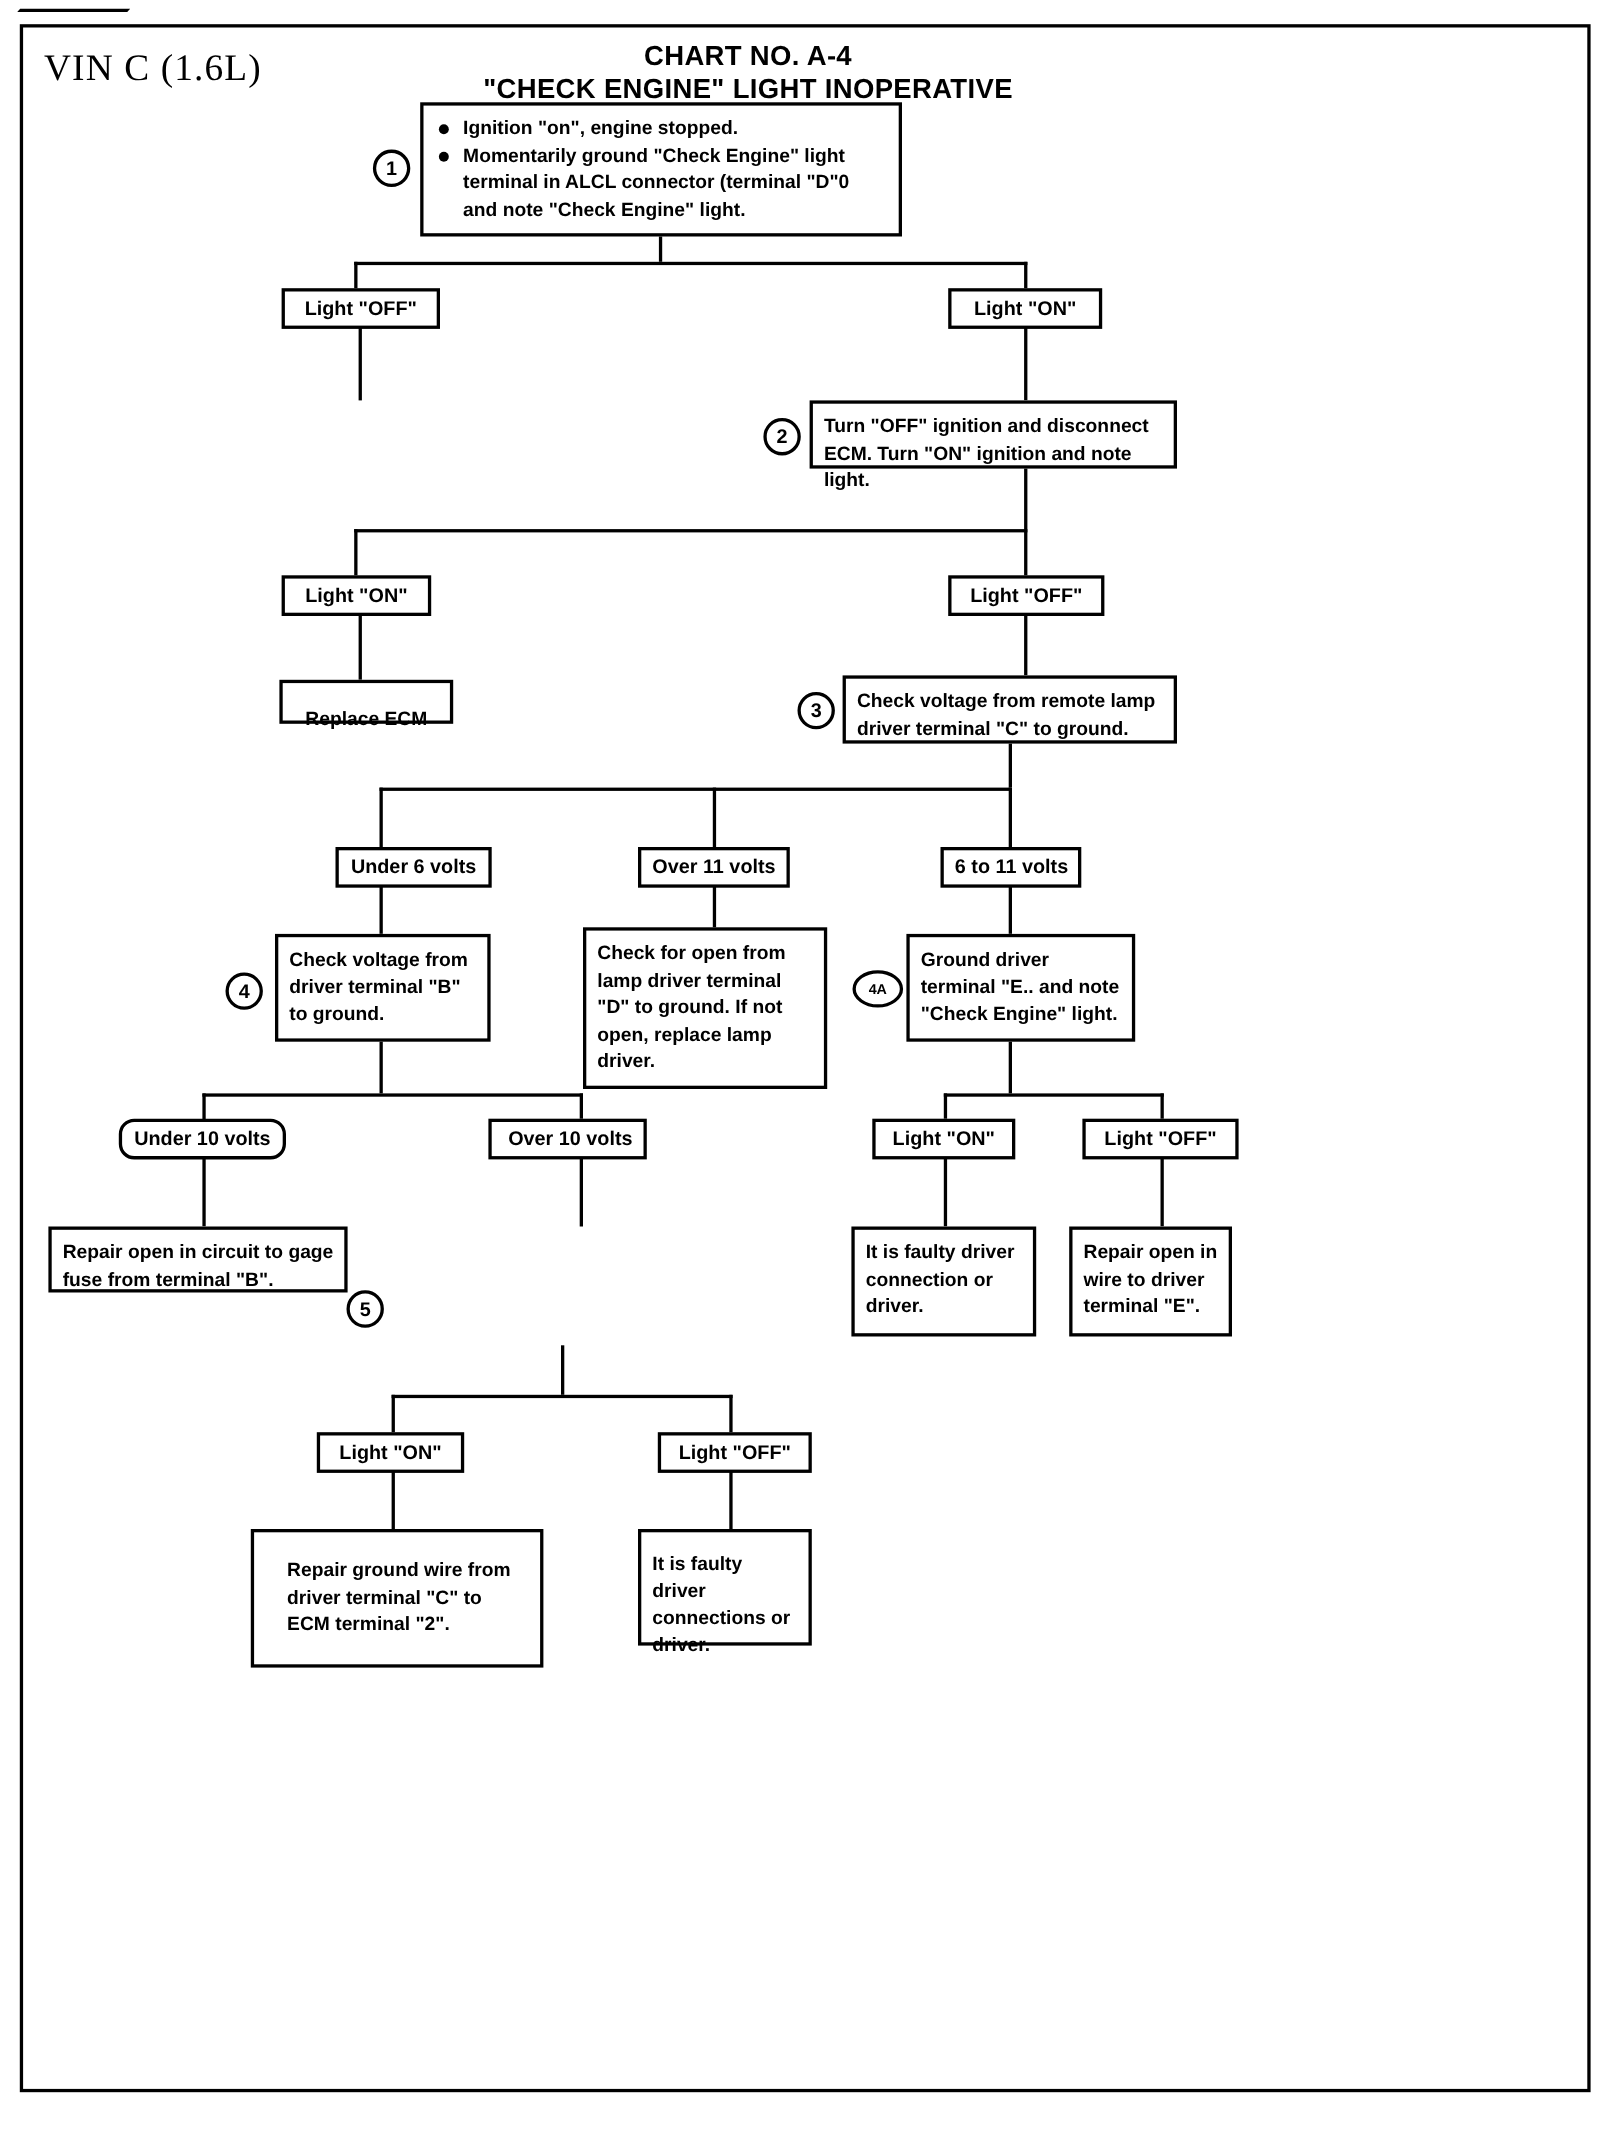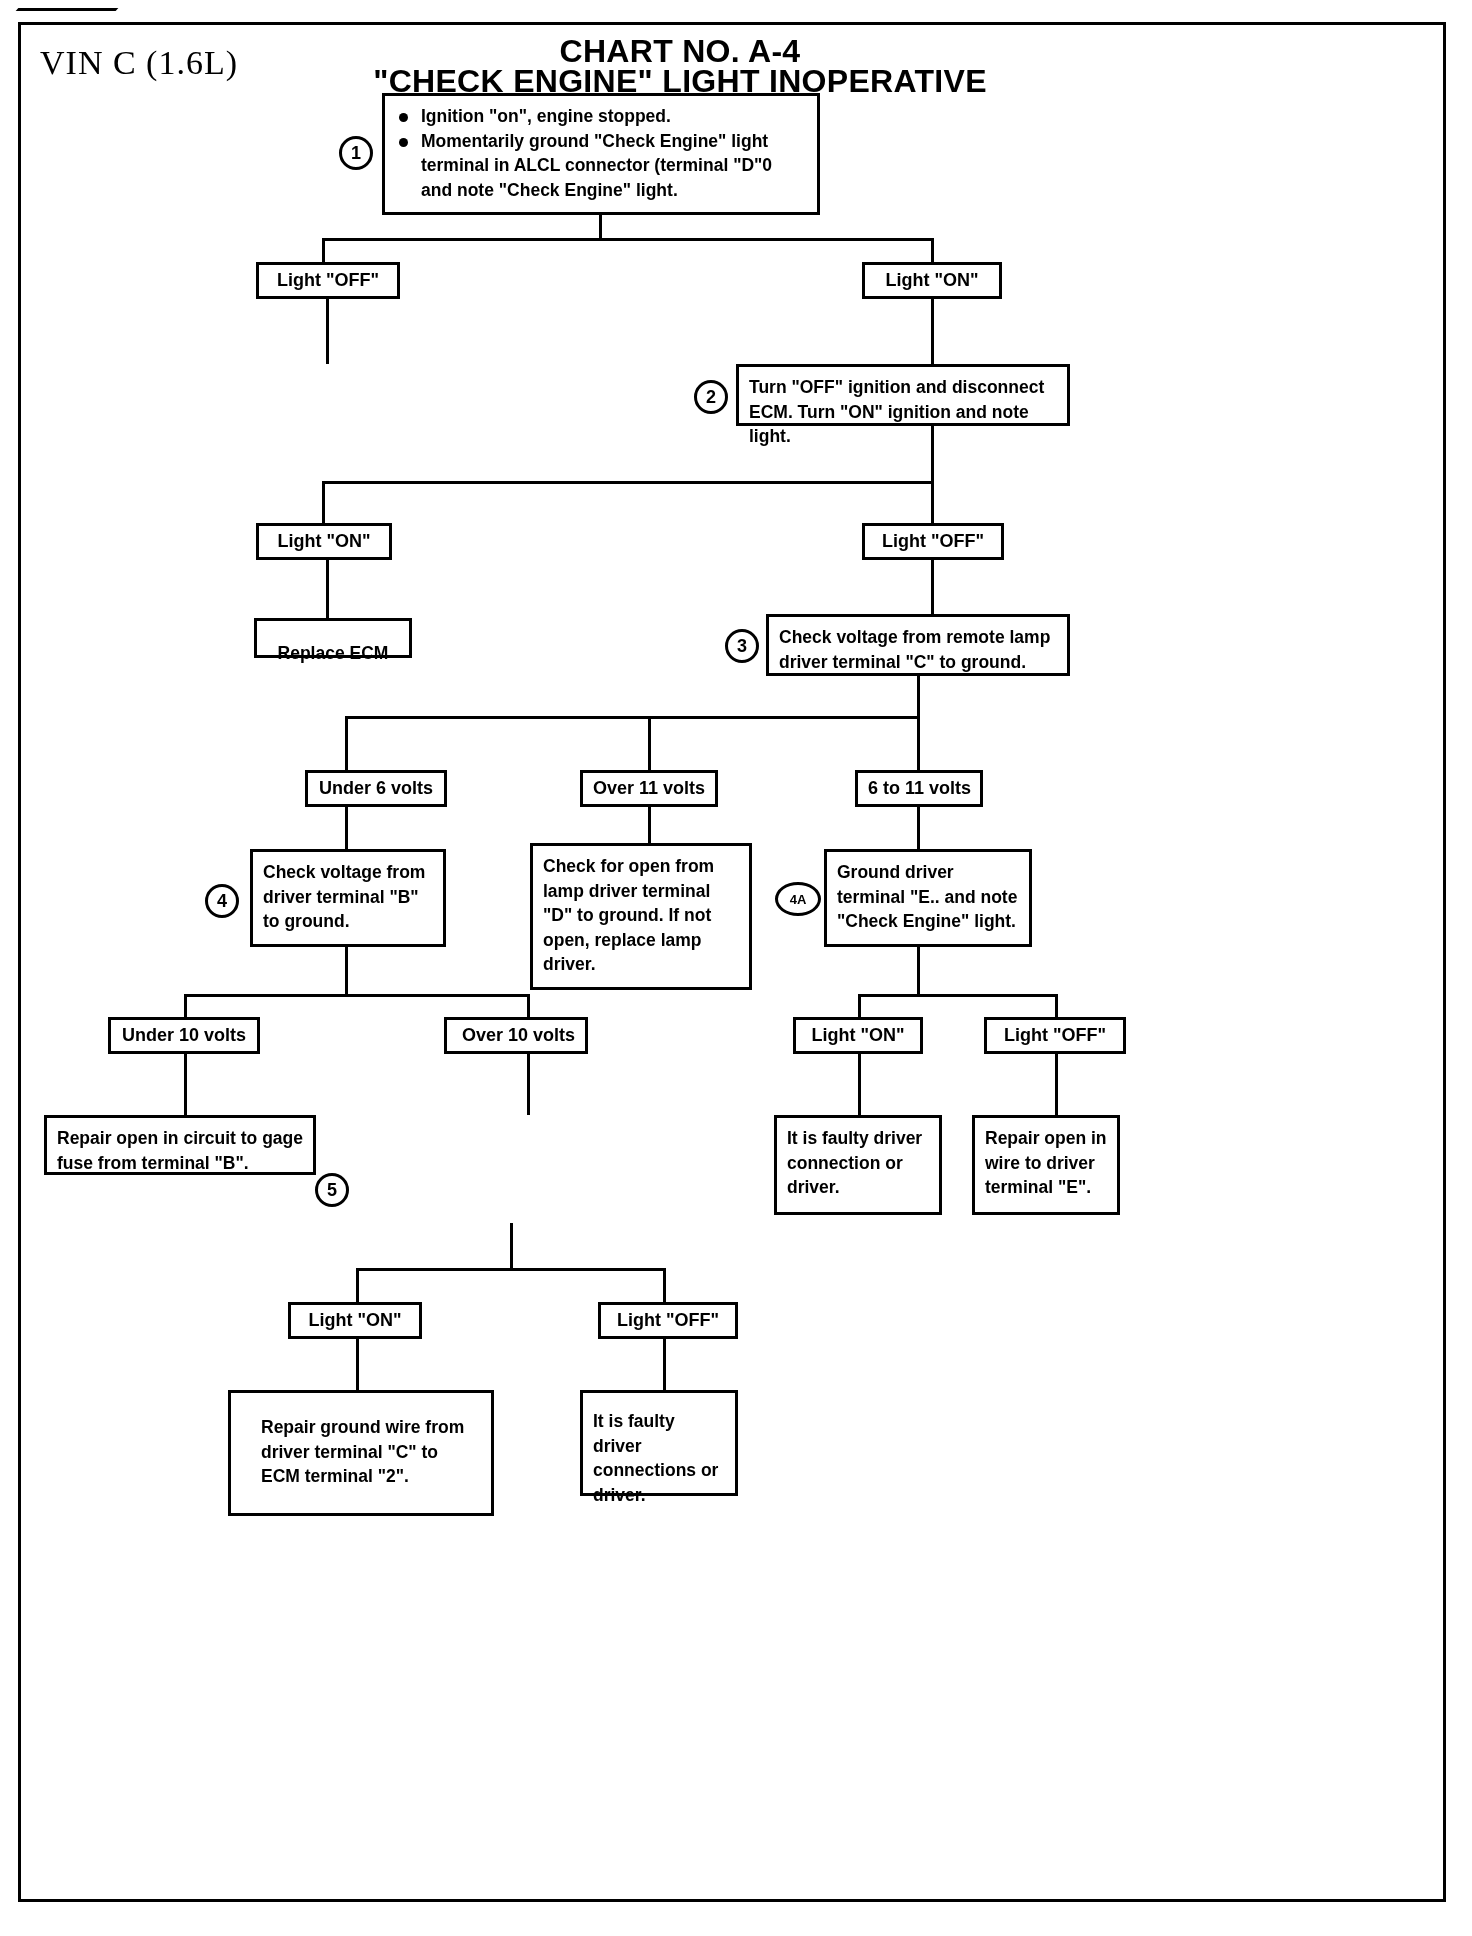--- a/index.html
+++ b/index.html
@@ -21,21 +21,21 @@
   .canvas{position:absolute;left:0;top:0;width:1472px;height:1936px;}
 
   
   .vin{
     position:absolute;left:40px;top:44px;
     font-family:"Liberation Serif", serif;
     font-size:34px;letter-spacing:1px;color:#000;white-space:nowrap;
   }
   .chart-title{
     position:absolute;left:330px;top:36px;width:700px;text-align:center;
-    font-weight:bold;font-size:32px;line-height:30px;color:#000;
+    font-weight:bold;font-size:25px;line-height:30px;color:#000;
     letter-spacing:0.3px;
   }
 
   
   .box{
     position:absolute;box-sizing:border-box;
     border:3px solid #000;background:#fff;
     font-weight:bold;color:#000;
     font-size:17.5px;line-height:24.5px;
     padding:8px 10px;
@@ -142,21 +142,21 @@
   <div class="box" style="left:530px;top:843px;width:222px;height:147px;">Check for open from lamp driver terminal "D" to ground. If not open, replace lamp driver.</div>
 
   <div class="step wide" style="left:775px;top:882px;">4A</div>
   <div class="box" style="left:824px;top:849px;width:208px;height:98px;">Ground driver terminal "E.. and note "Check Engine" light.</div>
 
   <div class="ln v" style="left:345px;top:947px;height:47px;"></div>
   <div class="ln h" style="left:184px;top:994px;width:346px;"></div>
   <div class="ln v" style="left:184px;top:994px;height:24px;"></div>
   <div class="ln v" style="left:527px;top:994px;height:24px;"></div>
 
-  <div class="label-box" style="left:108px;top:1017px;width:152px;">Under 10 volts</div>
+  <div class="label-box" style="left:108px;top:1017px;width:152px;border-radius:14px;">Under 10 volts</div>
   <div class="label-box" style="left:444px;top:1017px;width:144px;text-align:right;">Over 10 volts</div>
 
   <div class="ln v" style="left:184px;top:1053px;height:62px;"></div>
   <div class="ln v" style="left:527px;top:1053px;height:62px;"></div>
 
   <div class="ln v" style="left:917px;top:947px;height:47px;"></div>
   <div class="ln h" style="left:858px;top:994px;width:200px;"></div>
   <div class="ln v" style="left:858px;top:994px;height:24px;"></div>
   <div class="ln v" style="left:1055px;top:994px;height:24px;"></div>
 

